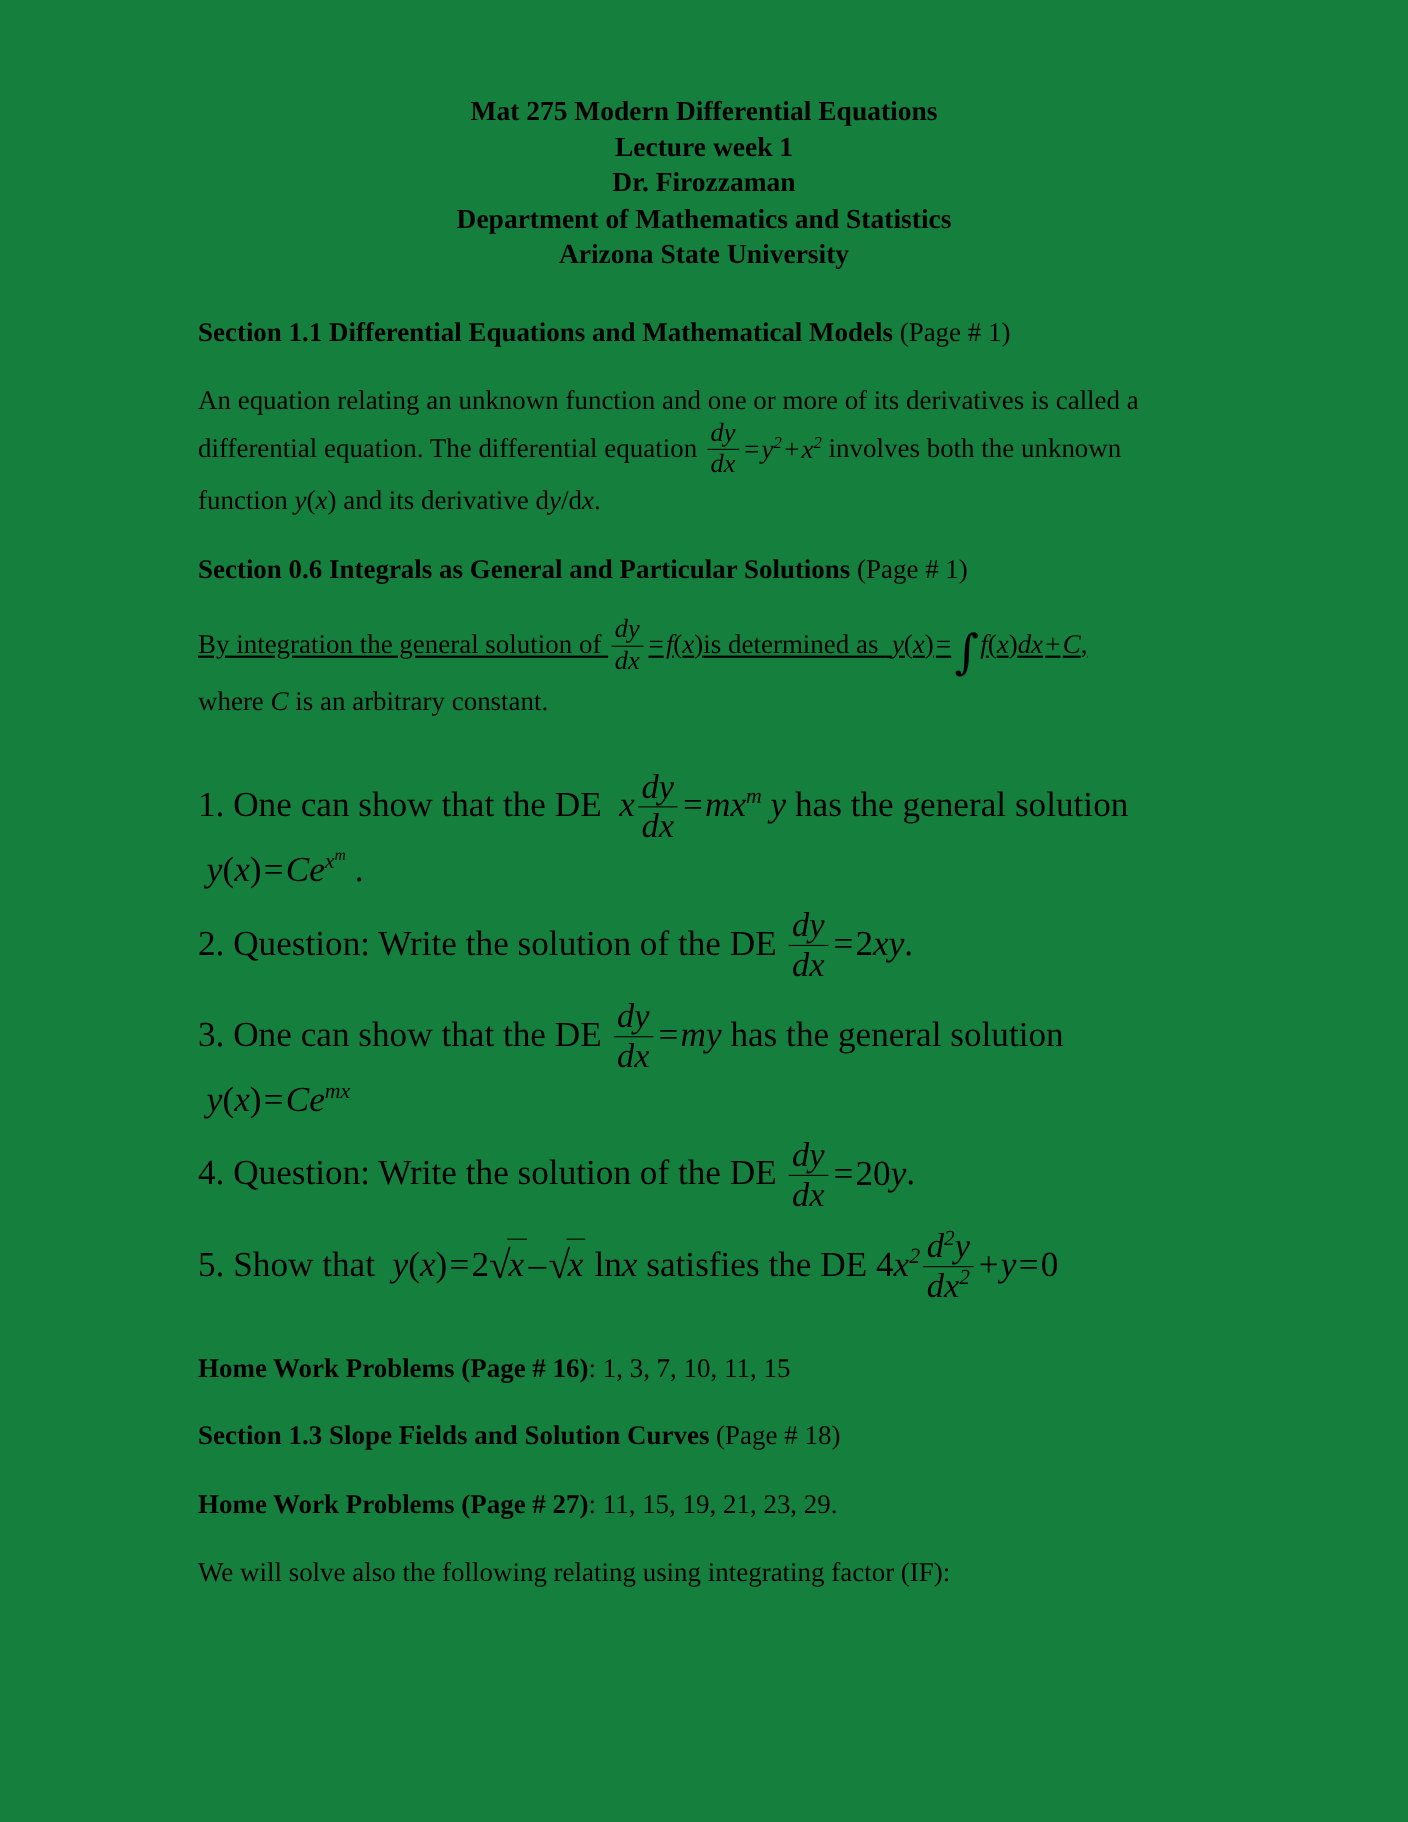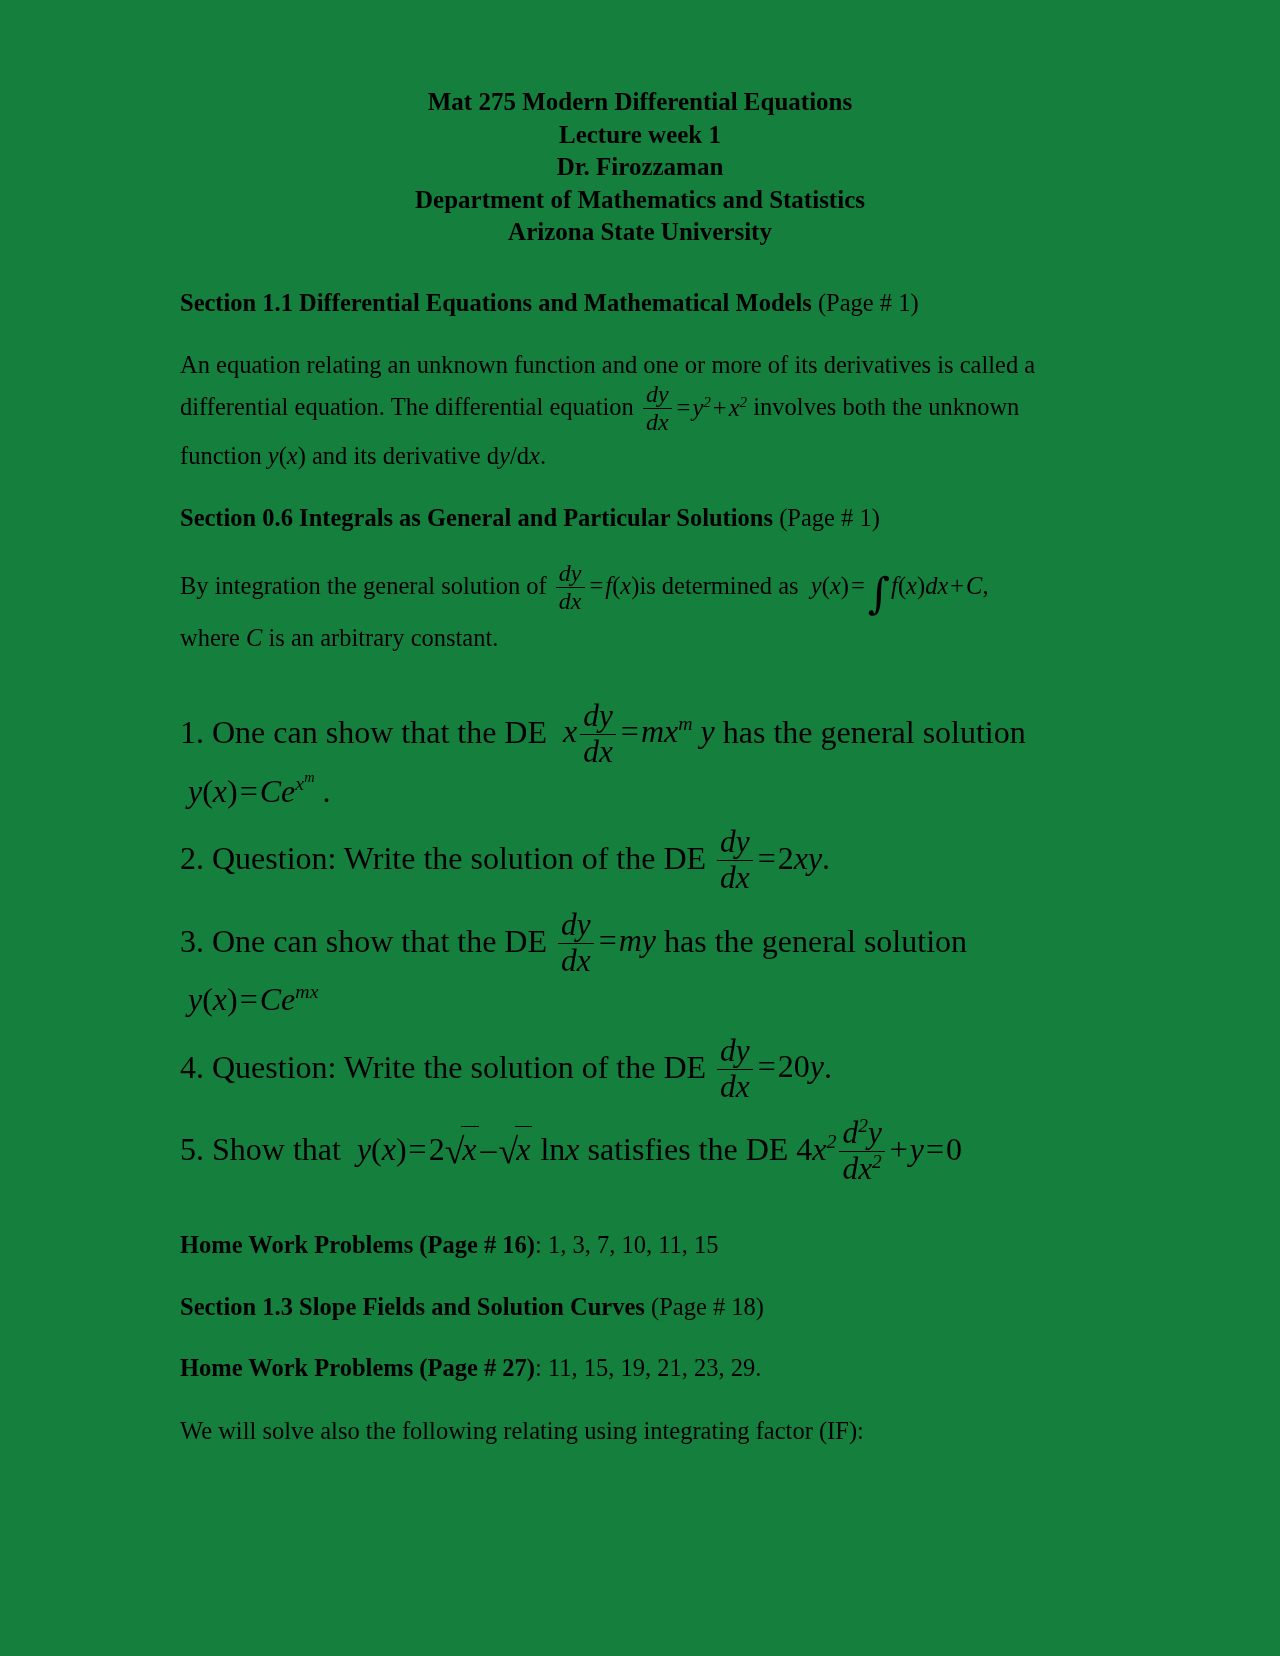--- a/index.html
+++ b/index.html
@@ -39,20 +39,21 @@
   .heading {
     font-size: 24.5px;
     line-height: 1.45;
     margin: 0 0 26px 0;
   }
   .heading b { font-weight: bold; }
   .section-para {
     font-size: 24.5px;
     line-height: 2.0;
     margin: 0 0 4px 0;
+    text-decoration: underline;
   }
   .list-item {
     font-size: 32px;
     line-height: 1.35;
     margin: 0 0 14px 0;
     min-height: 52px;
   }
   .hw {
     font-size: 24.5px;
     line-height: 1.45;

